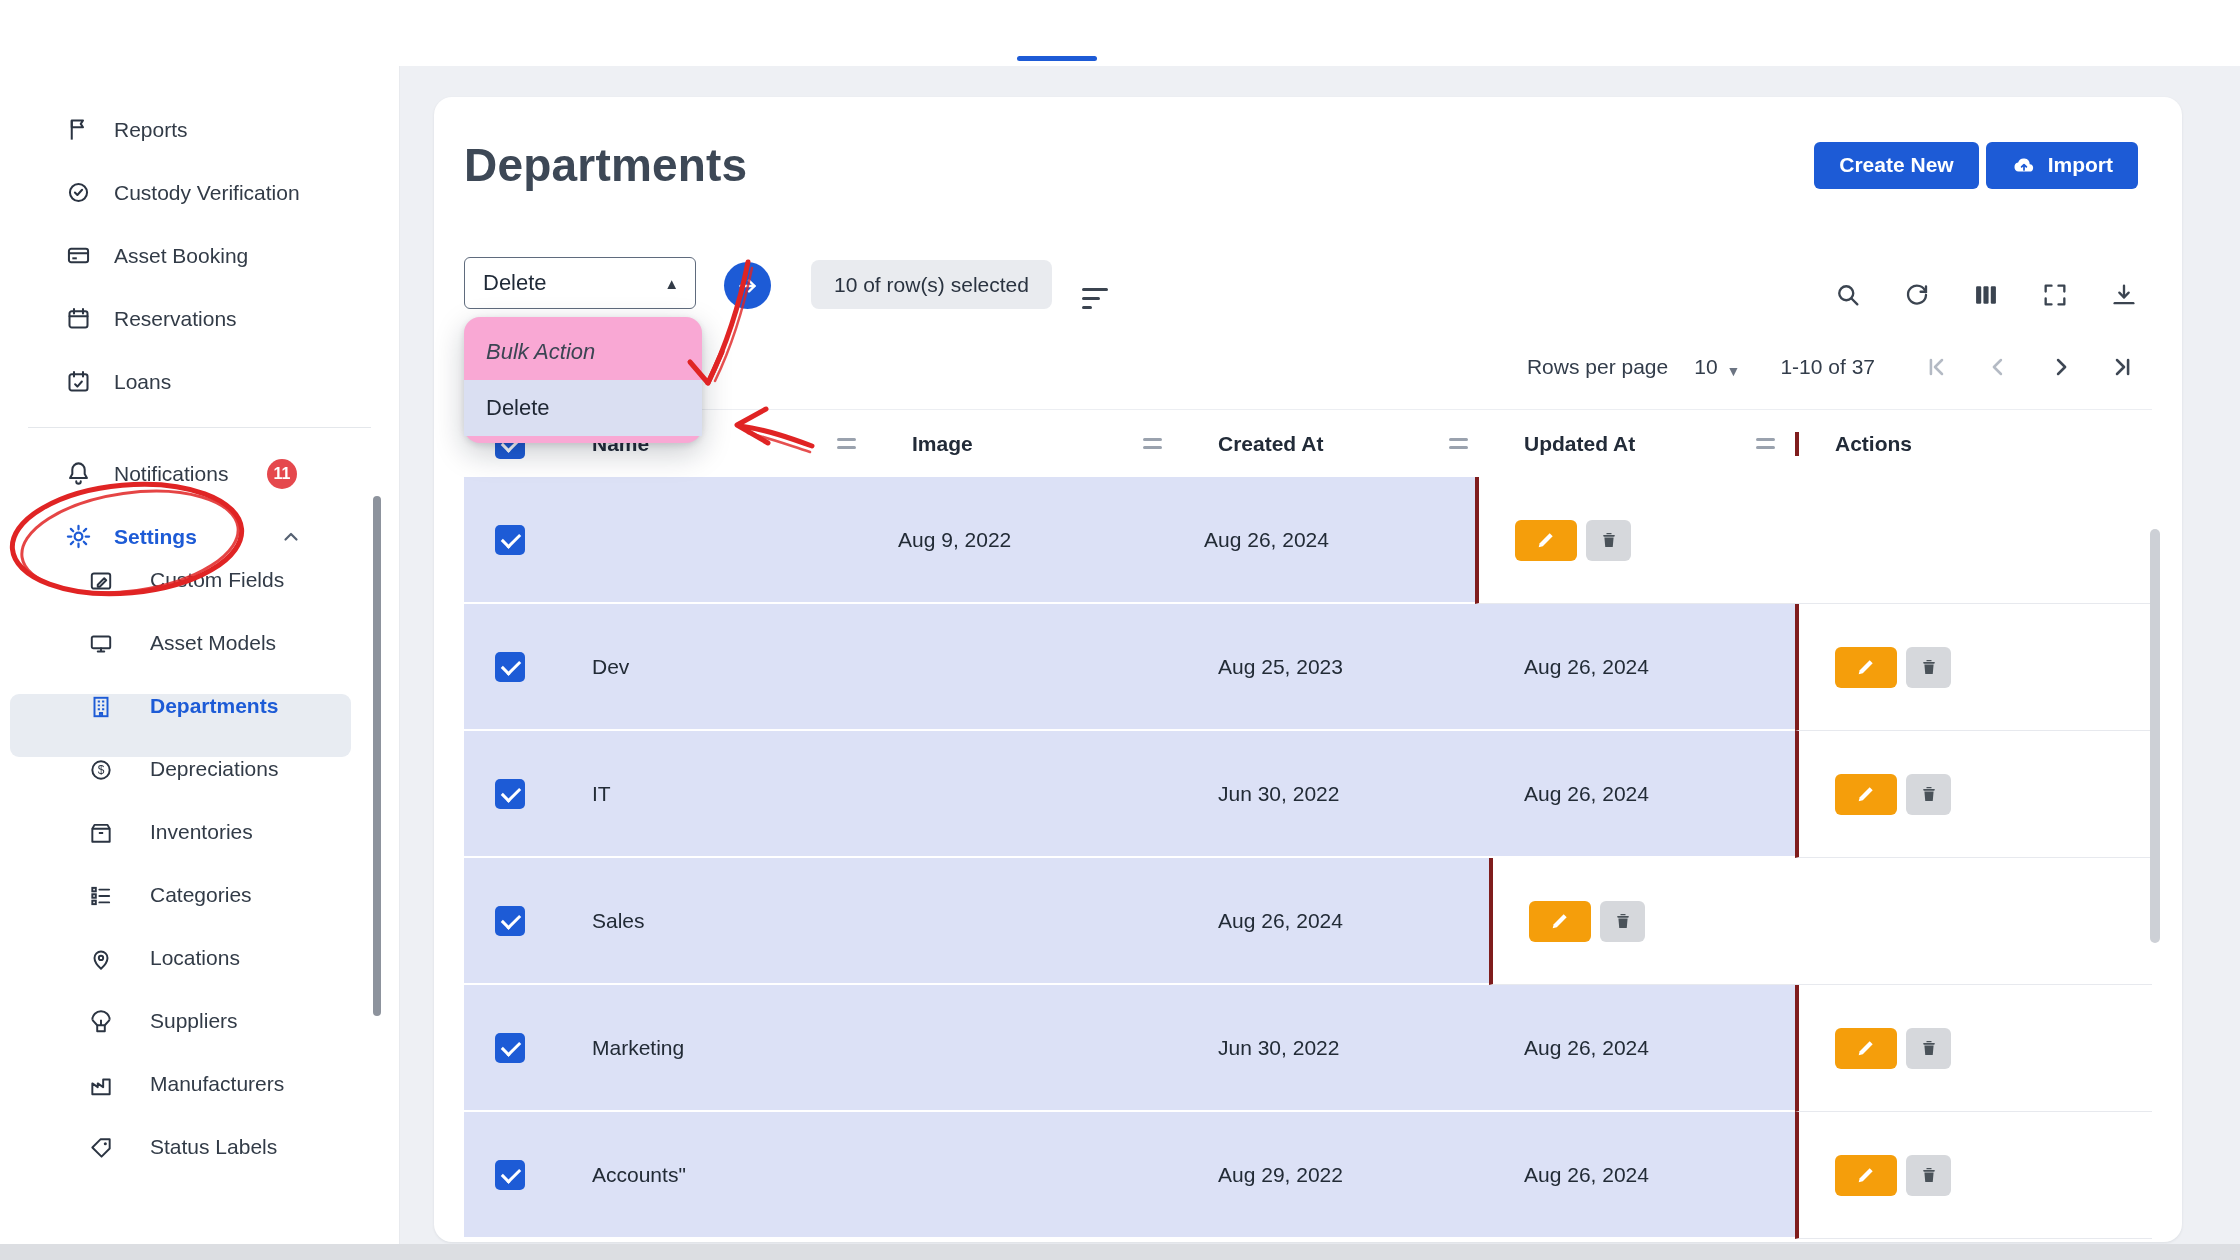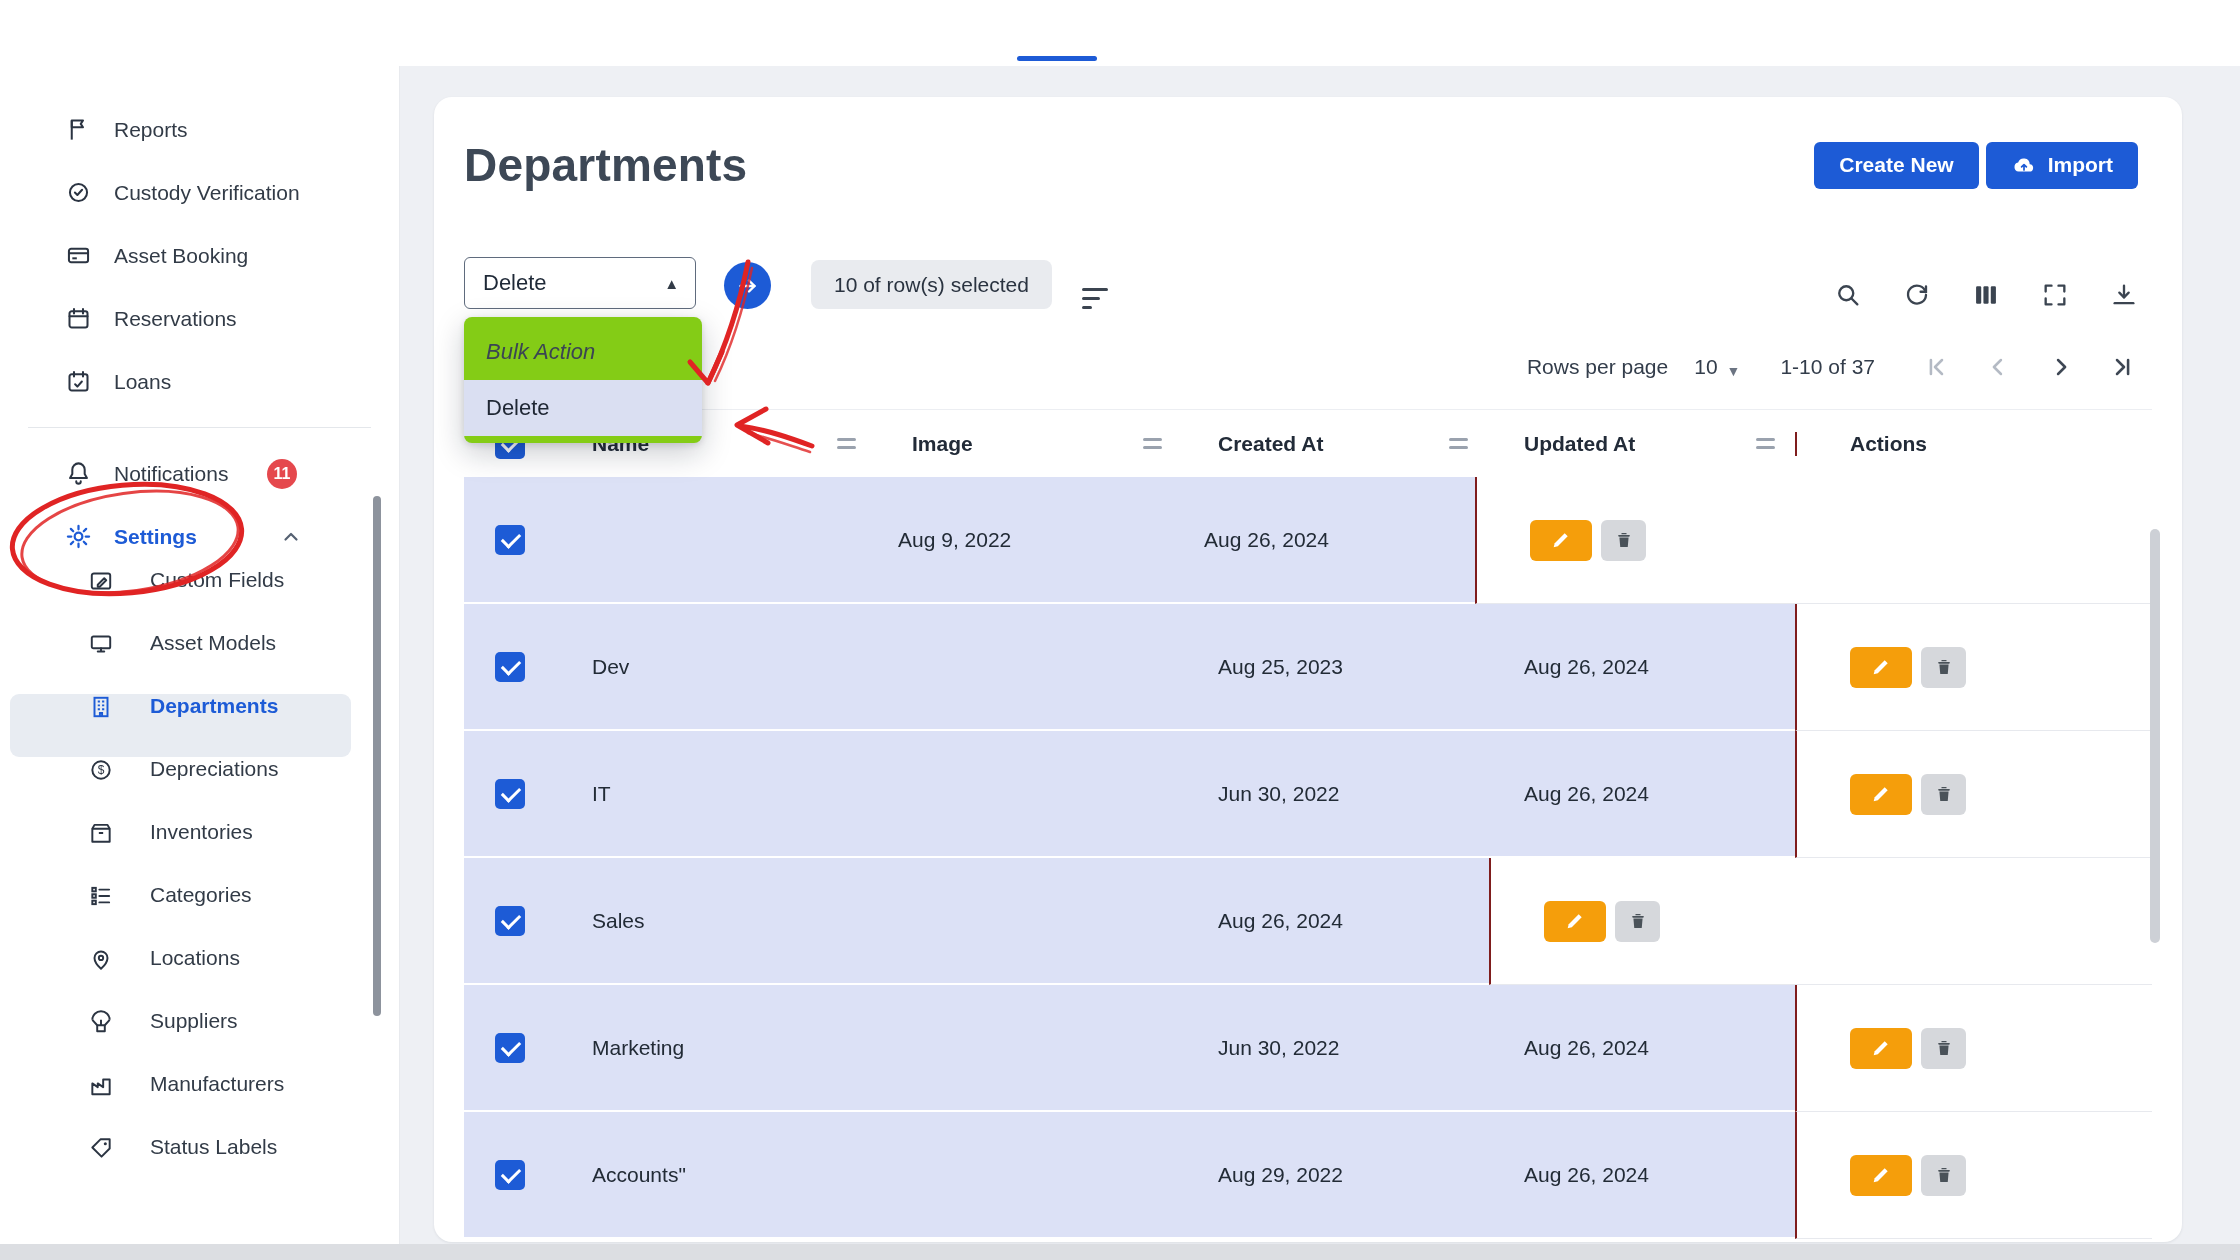--- a/index.html
+++ b/index.html
@@ -52,21 +52,21 @@
   .chip{margin-left:40px;height:49px;background:#e9ebef;border-radius:8px;display:flex;align-items:center;padding:0 23px;font-size:21px;color:#2a3340;}
   .filter-ic{margin-left:30px;display:flex;flex-direction:column;gap:6px;cursor:pointer;}
   .filter-ic i{display:block;height:3px;border-radius:2px;background:#3b4450;}
   .filter-ic i:nth-child(1){width:26px;}
   .filter-ic i:nth-child(2){width:18px;}
   .filter-ic i:nth-child(3){width:10px;}
   .tool-icons{margin-left:auto;display:flex;align-items:center;gap:41px;color:#3b4450;}
   .tool-icons .tic{cursor:pointer;display:flex;}
 
   
-  .dropdown-menu{position:absolute;left:0;top:60px;width:238px;background:#84cc16;border-radius:8px;box-shadow:0 10px 30px rgba(15,23,42,.22),0 2px 6px rgba(15,23,42,.12);padding:7px 0;z-index:30;}
+  .dropdown-menu{position:absolute;left:0;top:60px;width:238px;background:#f9a8d4;border-radius:16px;box-shadow:0 10px 30px rgba(15,23,42,.22),0 2px 6px rgba(15,23,42,.12);padding:7px 0;z-index:30;}
   .dd-item{height:56px;display:flex;align-items:center;padding:0 22px;font-size:22px;color:#3b4553;cursor:pointer;}
   .dd-item.placeholder{font-style:italic;}
   .dd-item.selected{background:#dadff2;color:#1f2734;}
 
   
   .pager{display:flex;align-items:center;justify-content:flex-end;margin:44px 44px 0 0;font-size:21px;color:#333d4b;}
   .pager .rpp-label{margin-right:26px;}
   .pager .rpp-value{display:flex;align-items:flex-end;gap:9px;cursor:pointer;color:#333d4b;}
   .pager .rpp-caret{font-size:14px;color:#6b7482;}
   .pager .range{margin:0 46px 0 40px;}
@@ -77,21 +77,21 @@
   
   .table{margin:28px 30px 0 30px;}
   .thead{display:flex;height:68px;align-items:center;font-size:21px;font-weight:700;color:#222b38;border-top:1px solid #eceef2;}
   .trow{display:flex;height:127px;align-items:stretch;font-size:21px;color:#222b36;}
   .col{display:flex;align-items:center;}
   .col-check{width:92px;justify-content:center;flex:none;}
   .col-name{width:320px;padding-left:36px;flex:none;}
   .col-image{width:306px;padding-left:36px;flex:none;}
   .col-created{width:306px;padding-left:36px;flex:none;}
   .col-updated{width:307px;padding-left:36px;flex:none;}
-  .col-actions{flex:1;padding-left:53px;border-left:2px solid #7f1d1d;gap:9px;}
+  .col-actions{flex:1;padding-left:36px;border-left:4px solid #7f1d1d;gap:9px;}
   .thead .hcol{justify-content:space-between;padding-right:20px;}
   .handle{display:inline-flex;flex-direction:column;gap:5px;cursor:grab;}
   .handle i{width:19px;height:3px;border-radius:2px;background:#9aa2ae;}
   .trow .sel{background:var(--selected_row);border-bottom:2px solid #fff;}
   .trow .col-actions{background:#fff;border-bottom:1px solid #e7e9ee;}
   .checkbox{width:30px;height:30px;border-radius:5px;background:var(--accent);position:relative;cursor:pointer;flex:none;}
   .checkbox::after{content:"";position:absolute;left:7px;top:8px;width:15px;height:8px;border-left:3px solid #fff;border-bottom:3px solid #fff;transform:rotate(-45deg);}
   .btn-edit{width:62px;height:41px;border:none;border-radius:6px;background:var(--edit_orange);display:flex;align-items:center;justify-content:center;cursor:pointer;}
   .btn-trash{width:45px;height:41px;border:none;border-radius:6px;background:#d6d8dc;display:flex;align-items:center;justify-content:center;cursor:pointer;}
   .card-scrollbar{position:absolute;right:22px;top:432px;width:10px;height:414px;border-radius:5px;background:#cdd0d6;}

